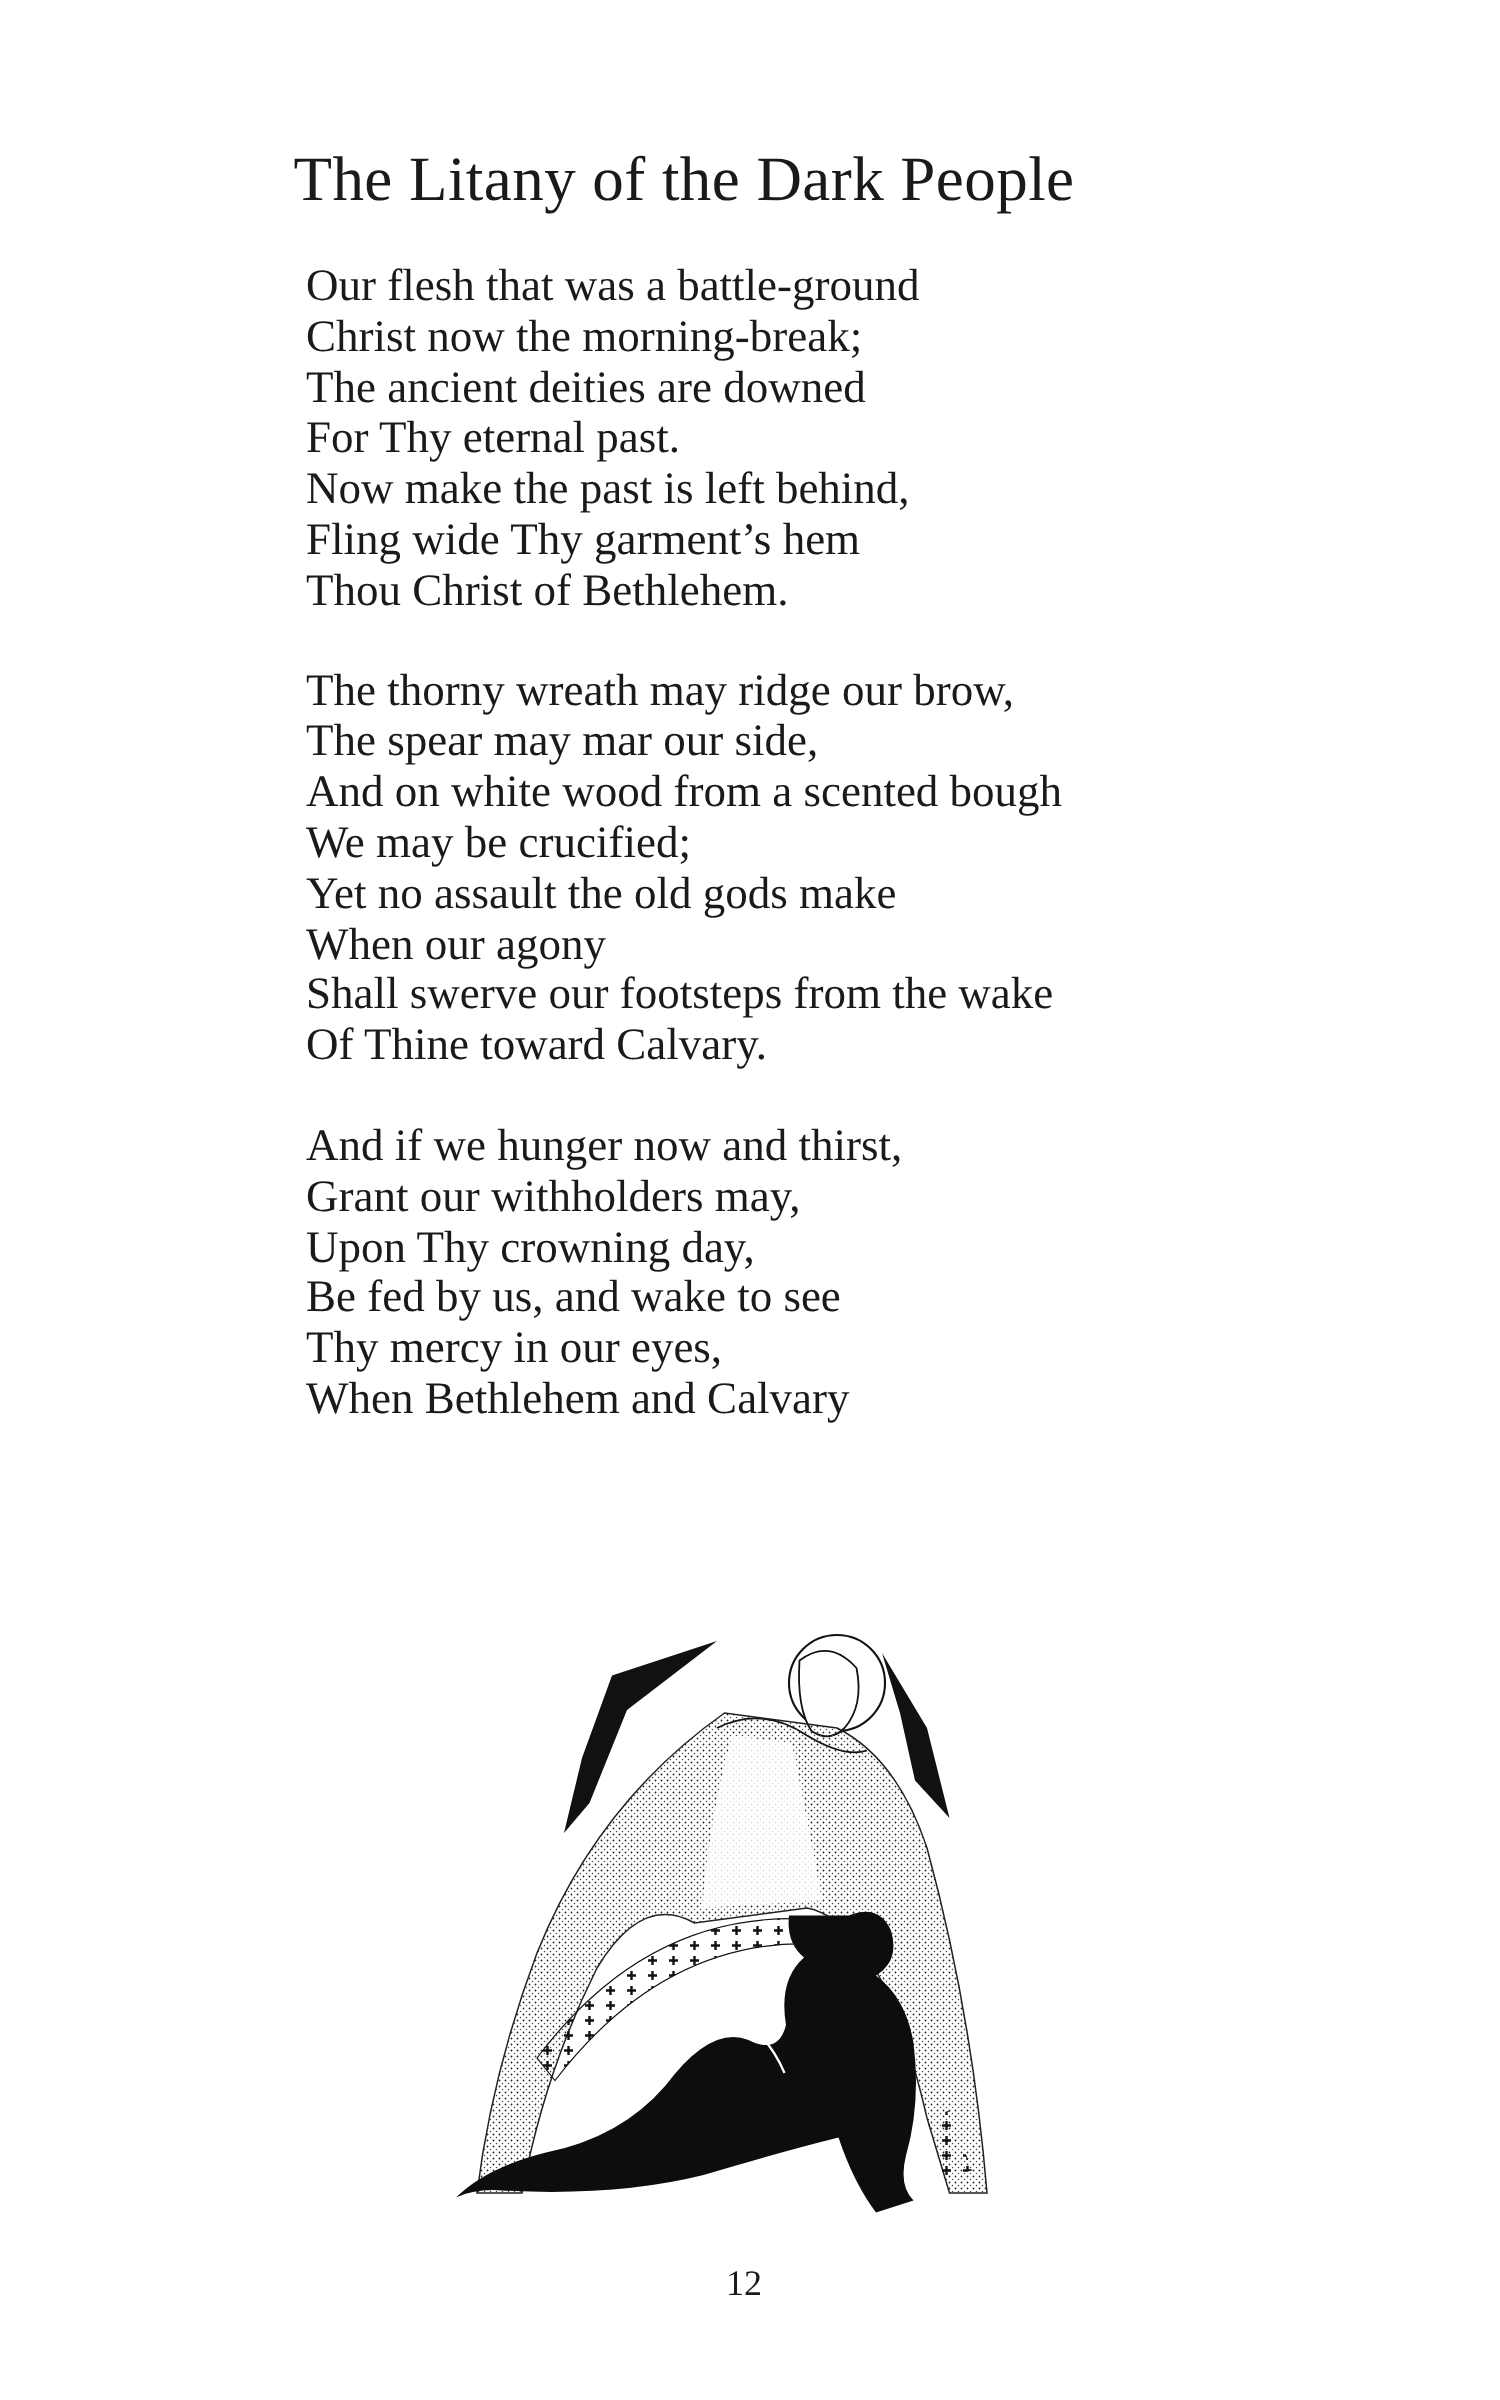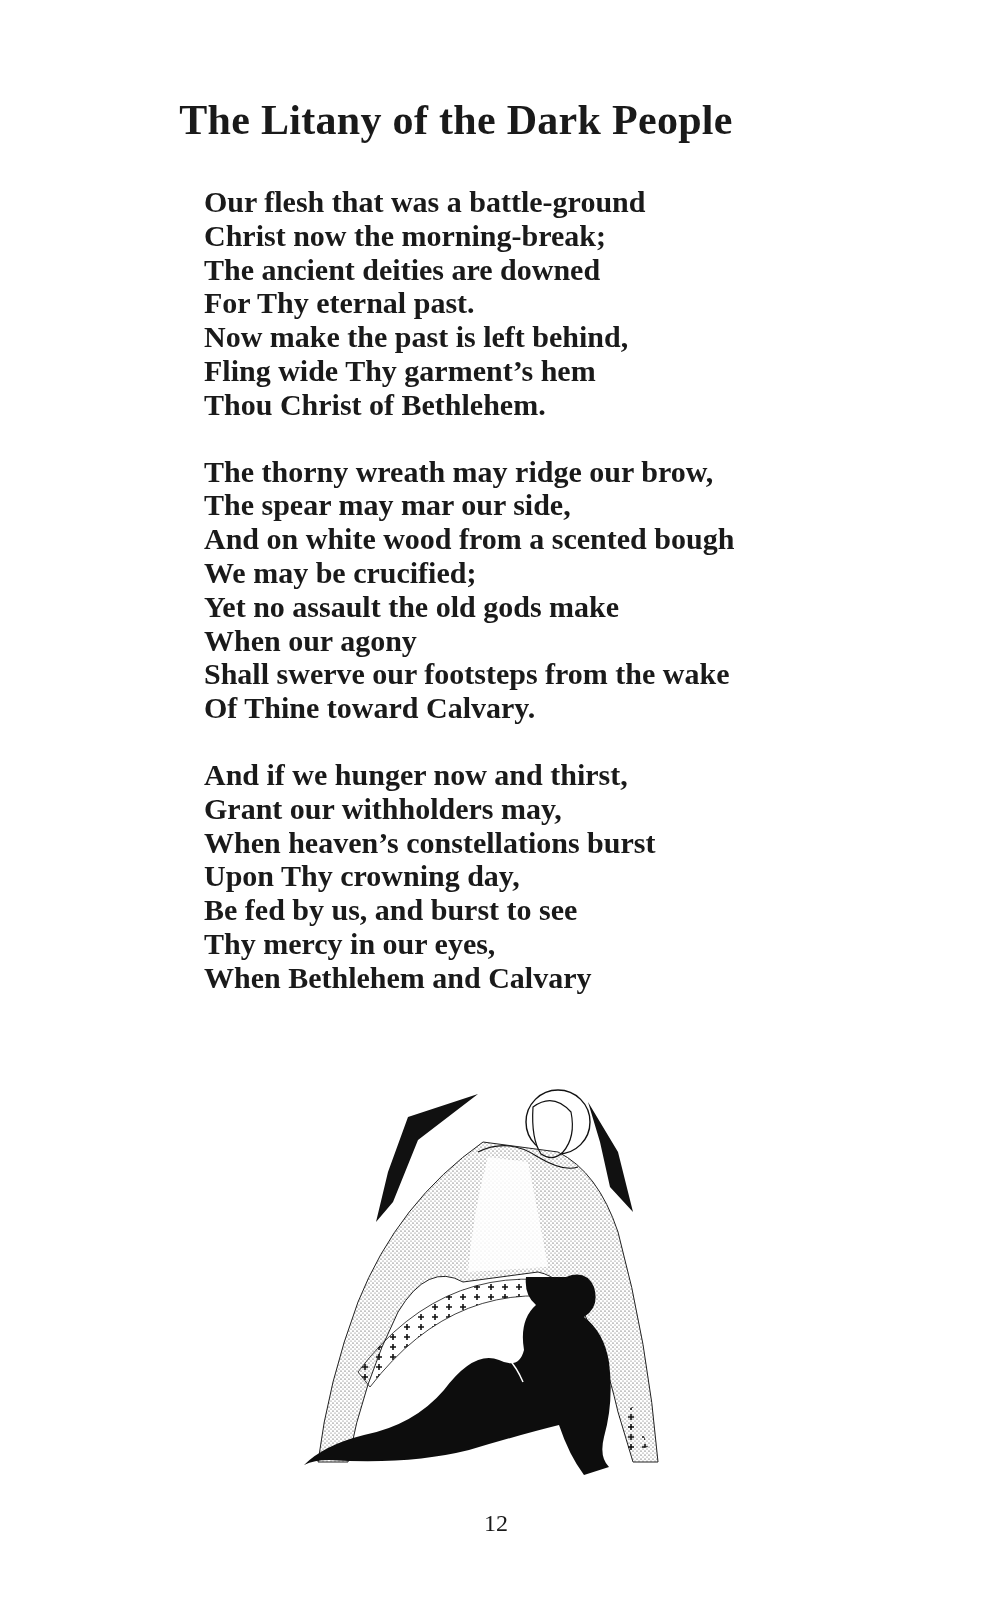--- a/index.html
+++ b/index.html
@@ -1,20 +1,20 @@
 <!DOCTYPE html>
 <html><head>
   <meta charset="utf-8">
   <style>
     html, body { margin: 0; padding: 0; background: #ffffff; }
     body { width: 1000px; height: 1600px; position: relative; overflow: hidden; color: #1a1a1a; font-family: "Liberation Serif", "DejaVu Serif", serif; }
-    .title { position: absolute; left: 0; width: 932px; top: 92px; text-align: center; font-size: 42px; font-weight: bold; letter-spacing: 0.3px; margin: 0; line-height: 56px; padding-left: 0; }
+    .title { position: absolute; left: 0; width: 932px; top: 92px; text-align: center; font-size: 42px; font-weight: normal; letter-spacing: 0.3px; margin: 0; line-height: 56px; padding-left: 0; }
     .title-inner { display: inline-block; margin-left: -20px; }
     .poem { position: absolute; left: 204px; top: 170px; }
-    .stanza { margin: 15px 0 33px 0; font-weight: bold; }
+    .stanza { margin: 4px 0 33px 0; }
     .line { font-size: 30px; line-height: 33.8px; white-space: nowrap; margin: 0; }
     .illustration { position: absolute; left: 288px; top: 1082px; width: 400px; height: 410px; }
     .page-number { position: absolute; left: 0; width: 1000px; top: 1510px; text-align: center; font-size: 24px; margin-left: -4px; }
   </style>
 </head>
 <body>
 
 <h1 class="title"><span class="title-inner">The Litany of the Dark People</span></h1>
 
 <div class="poem">
@@ -33,23 +33,22 @@
     <p class="line">And on white wood from a scented bough</p>
     <p class="line">We may be crucified;</p>
     <p class="line">Yet no assault the old gods make</p>
     <p class="line">When our agony</p>
     <p class="line">Shall swerve our footsteps from the wake</p>
     <p class="line">Of Thine toward Calvary.</p>
   </div>
   <div class="stanza">
     <p class="line">And if we hunger now and thirst,</p>
     <p class="line">Grant our withholders may,</p>
-    <p class="line">When heaven’s constellations burst</p>
     <p class="line">Upon Thy crowning day,</p>
-    <p class="line">Be fed by us, and burst to see</p>
+    <p class="line">Be fed by us, and wake to see</p>
     <p class="line">Thy mercy in our eyes,</p>
     <p class="line">When Bethlehem and Calvary</p>
   </div>
 </div>
 
 <div class="illustration">
   <svg width="400" height="410" viewBox="0 0 400 410">
     <defs>
       <pattern id="stipple" width="4" height="4" patternUnits="userSpaceOnUse">
         <circle cx="1" cy="1" r="0.6" fill="#222"></circle>

